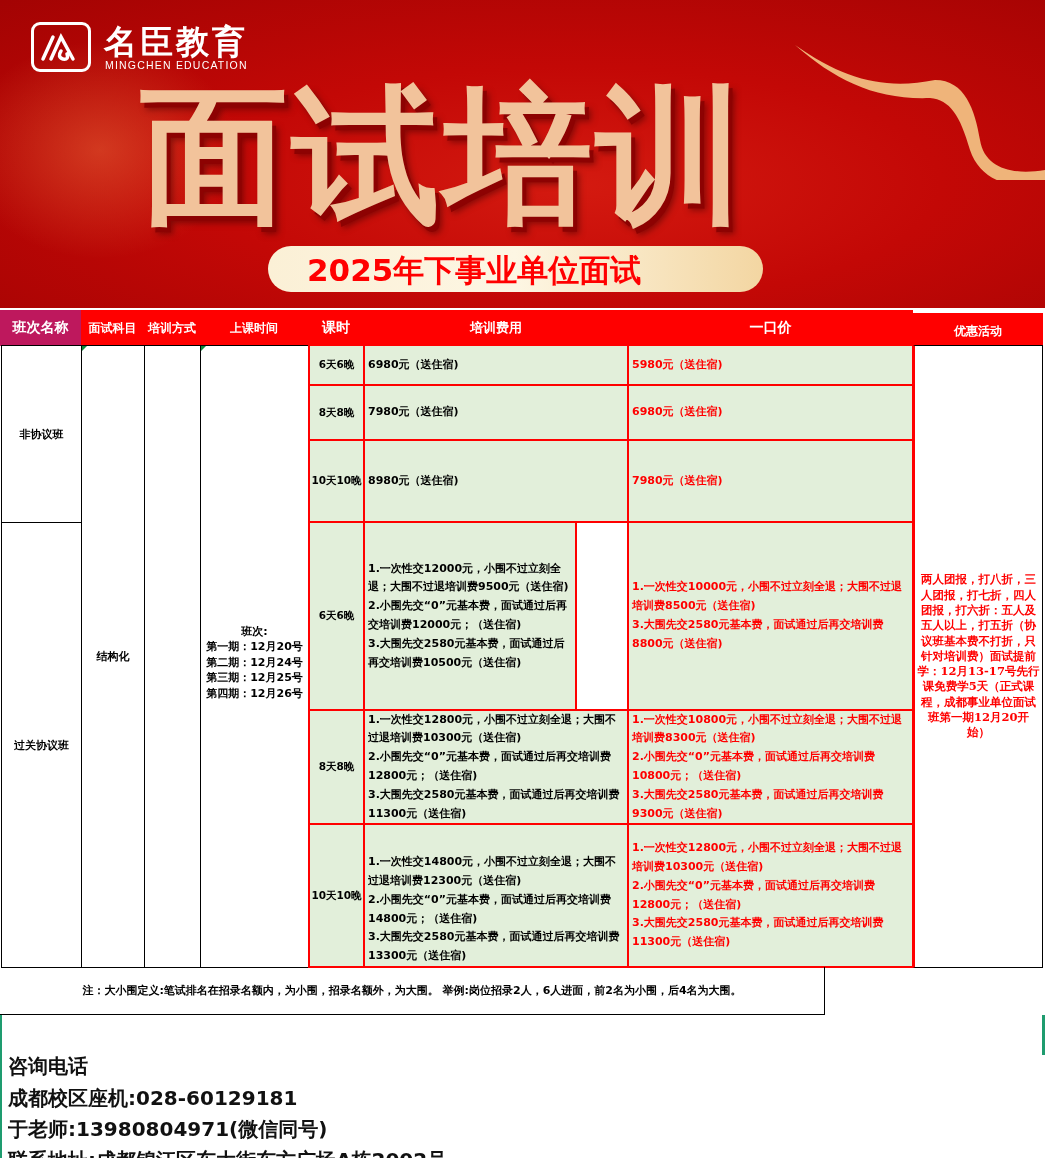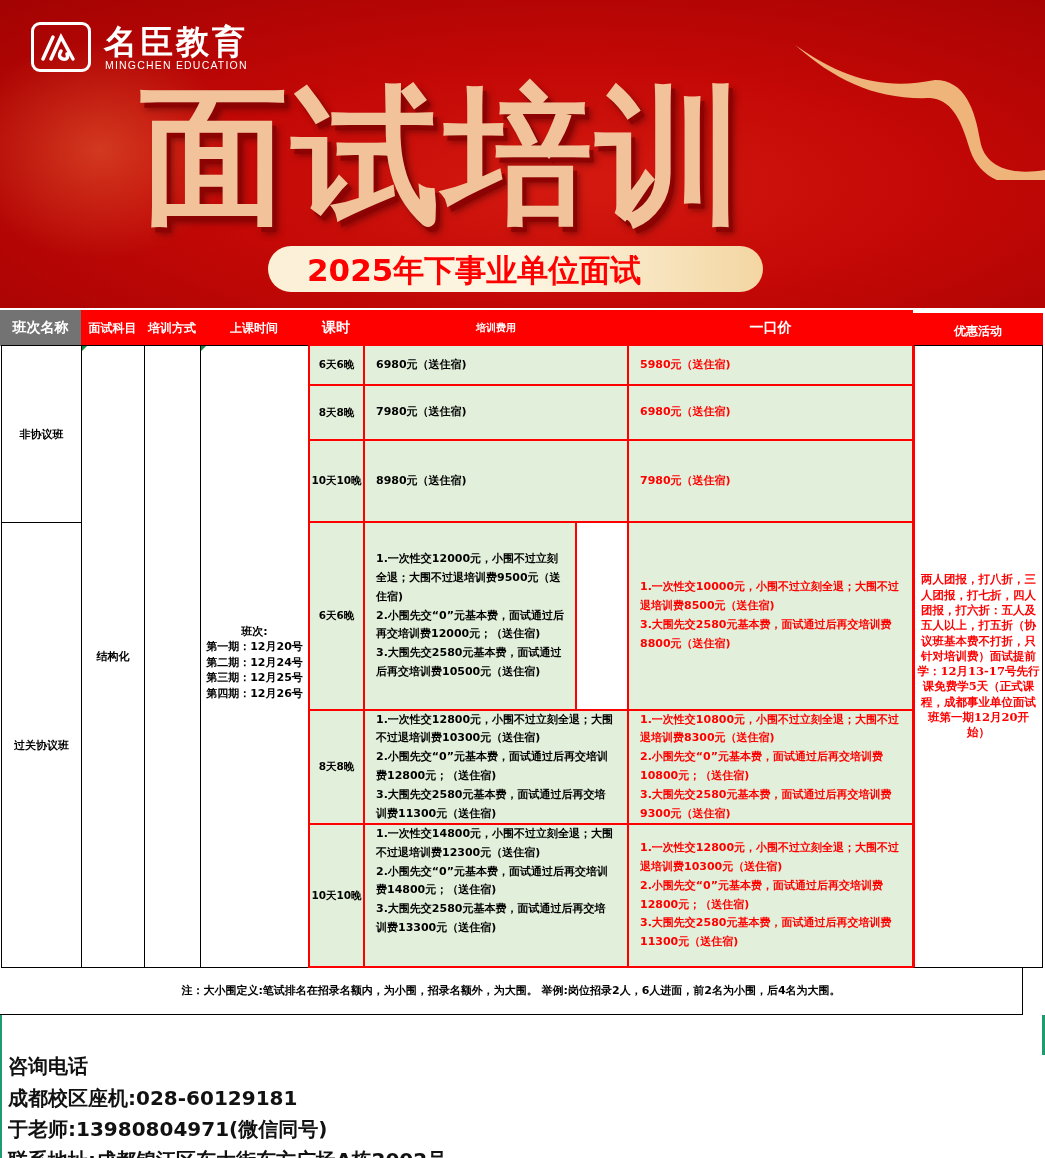--- a/index.html
+++ b/index.html
@@ -19,27 +19,27 @@
   .hero { position: absolute; left: 140px; top: 76px; color: #f2c39b; font-size: 148px; font-weight: bold;
     letter-spacing: 4px; line-height: 160px; text-shadow: 4px 5px 0 #8d0202, 6px 7px 6px rgba(60,0,0,0.5); white-space: nowrap; }
   .pill { position: absolute; left: 268px; top: 246px; width: 495px; height: 46px; border-radius: 23px;
     background: linear-gradient(90deg, #fbf0d6 0%, #fdf6e3 50%, #f3d6a2 100%); }
   .pill-text { position: absolute; left: 268px; top: 250px; color: #ff0000; font-size: 31px; font-weight: bold; white-space: nowrap; margin-left: 39px; }
   .hdr { position: absolute; top: 310px; height: 36px; background: #ff0000; color: #fff; font-weight: bold;
     display:flex; align-items:center; justify-content:center; font-size: 12px; }
   .cell { position: absolute; display:flex; align-items:center; font-size: 11px; color: #000; }
   .blk { border: 1px solid #000; background: #fff; justify-content: center; text-align: center; }
   .grn { background: #e2efda; border: 2px solid #ff0000; }
-  .txt { padding: 0 11px; line-height: 18.8px; font-weight: bold; }
+  .txt { padding: 0 3px; line-height: 18.8px; font-weight: bold; }
   .red { color: #ff0000; }
   .promo { position:absolute; left: 913px; top: 345px; width: 130px; height: 623px; border: 1px solid #000;
     border-left: 2px solid #ff0000; background: #fff; display:flex; align-items:center; justify-content:center;
     color: #ff0000; font-weight: bold; font-size: 11.5px; text-align: center; line-height: 15.3px; padding: 0 2px;
     font-family: "DejaVu Serif", serif; }
-  .note { position: absolute; left: 0; top: 967px; width: 1023px; height: 48px; border-bottom: 1.5px solid #000;
+  .note { position: absolute; left: 0; top: 967px; width: 825px; height: 48px; border-bottom: 1.5px solid #000;
     border-right: 1px solid #000; display:flex; align-items:center; justify-content:center; font-size: 11px; font-weight: bold; }
   .green-mark { position:absolute; width:0; height:0; border-top: 5px solid #0a8a3a; border-right: 5px solid transparent; }
 
   .contact { position: absolute; left: 0; top: 1015px; width: 1045px; height: 143px; border-left: 2px solid #1e9c6f; }
   .contact .right-bar { position:absolute; right: 0; top: 0; width: 3px; height: 40px; background: #1e9c6f; }
   .contact .line { position: absolute; left: 6px; font-size: 20px; font-weight: bold; color: #111; white-space: nowrap; }
 </style>
 </head>
 <body>
 
@@ -53,26 +53,26 @@
   <div class="logo-cn">名臣教育</div>
   <div class="logo-en">MINGCHEN EDUCATION</div>
   <svg class="ribbon" viewBox="0 0 280 160">
     <path d="M30 25 C 80 60, 120 70, 170 60 C 200 60, 210 90, 215 120 C 220 150, 250 155, 280 150 L 280 165 C 245 170, 215 160, 205 130 C 195 95, 185 80, 165 78 C 110 80, 70 60, 30 25 Z" fill="#efb47a"></path>
   </svg>
   <div class="hero">面试培训</div>
   <div class="pill"></div>
   <div class="pill-text">2025年下事业单位面试</div>
 </div>
 
-<div class="hdr" style="left:0;width:81px;background:#737373;font-size:14px;">班次名称</div>
+<div class="hdr" style="left:0;width:81px;background:#be185d;font-size:14px;">班次名称</div>
 <div class="hdr" style="left:81px;width:63px;">面试科目</div>
 <div class="hdr" style="left:144px;width:56px;">培训方式</div>
 <div class="hdr" style="left:200px;width:108px;">上课时间</div>
 <div class="hdr" style="left:308px;width:56px;font-size:14px;">课时</div>
-<div class="hdr" style="left:364px;width:264px;font-size:10px;">培训费用</div>
+<div class="hdr" style="left:364px;width:264px;font-size:13px;">培训费用</div>
 <div class="hdr" style="left:628px;width:285px;font-size:14px;font-family:Liberation Serif, serif;">一口价</div>
 <div class="hdr" style="left:913px;width:130px;top:313px;height:33px;padding-top:4px;">优惠活动</div>
 
 <div class="cell blk" style="left:1px;top:345px;width:81px;height:178px;font-weight:bold;">非协议班</div>
 <div class="cell blk" style="left:1px;top:522px;width:81px;height:446px;font-weight:bold;">过关协议班</div>
 <div class="cell blk" style="left:81px;top:345px;width:64px;height:623px;font-weight:bold;">结构化</div>
 <div class="green-mark" style="left:82px;top:346px;"></div>
 <div class="cell blk" style="left:144px;top:345px;width:57px;height:623px;"></div>
 <div class="cell blk" style="left:200px;top:345px;width:109px;height:623px;flex-direction:column;font-weight:bold;line-height:15.5px;padding-top:12px;">
   <div>班次:</div>
@@ -112,21 +112,21 @@
   <div>2.小围先交“0”元基本费，面试通过后再交培训费12800元；（送住宿)</div>
   <div>3.大围先交2580元基本费，面试通过后再交培训费11300元（送住宿)</div>
 </div>
 <div class="cell grn txt red" style="left:627px;top:709px;width:287px;height:116px;flex-direction:column;align-items:flex-start;justify-content:center;">
   <div>1.一次性交10800元，小围不过立刻全退；大围不过退培训费8300元（送住宿)</div>
   <div>2.小围先交“0”元基本费，面试通过后再交培训费10800元；（送住宿)</div>
   <div>3.大围先交2580元基本费，面试通过后再交培训费9300元（送住宿)</div>
 </div>
 
 <div class="cell grn" style="left:308px;top:823px;width:57px;height:145px;justify-content:center;font-weight:bold;font-size:10.5px;">10天10晚</div>
-<div class="cell grn txt" style="left:363px;top:823px;width:266px;height:145px;flex-direction:column;align-items:flex-start;justify-content:flex-start;">
+<div class="cell grn txt" style="left:363px;top:823px;width:266px;height:145px;flex-direction:column;align-items:flex-start;justify-content:flex-end;">
   <div>1.一次性交14800元，小围不过立刻全退；大围不过退培训费12300元（送住宿)</div>
   <div>2.小围先交“0”元基本费，面试通过后再交培训费14800元；（送住宿)</div>
   <div>3.大围先交2580元基本费，面试通过后再交培训费13300元（送住宿)</div>
 </div>
 <div class="cell grn txt red" style="left:627px;top:823px;width:287px;height:145px;flex-direction:column;align-items:flex-start;justify-content:center;">
   <div>1.一次性交12800元，小围不过立刻全退；大围不过退培训费10300元（送住宿)</div>
   <div>2.小围先交“0”元基本费，面试通过后再交培训费12800元；（送住宿)</div>
   <div>3.大围先交2580元基本费，面试通过后再交培训费11300元（送住宿)</div>
 </div>
 

